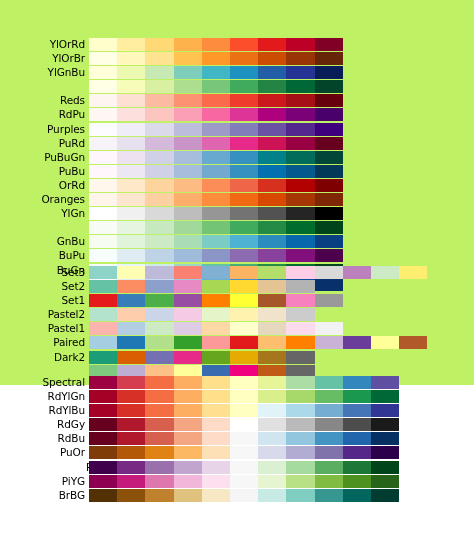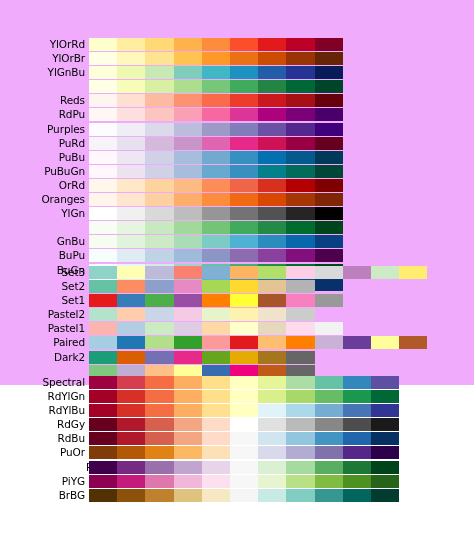--- a/index.html
+++ b/index.html
@@ -15,21 +15,21 @@
     overflow: hidden;
     font-family: "DejaVu Sans", "Liberation Sans", sans-serif;
   }
 
   #figure {
     position: absolute;
     left: 0;
     top: 0;
     width: 474px;
     height: 385px;
-    background: #f0abfc;
+    background: #bef264;
   }
 
   .cmap-group {
     position: absolute;
     left: 0;
     width: 474px;
   }
 
   .cmap-row {
     position: relative;
@@ -182,45 +182,45 @@
           <div class="cmap-swatch" style="background: rgb(212, 185, 218); width: 28.2px; height: 13px;"></div>
           <div class="cmap-swatch" style="background: rgb(201, 148, 199); width: 28.2px; height: 13px;"></div>
           <div class="cmap-swatch" style="background: rgb(223, 101, 176); width: 28.2px; height: 13px;"></div>
           <div class="cmap-swatch" style="background: rgb(231, 41, 138); width: 28.2px; height: 13px;"></div>
           <div class="cmap-swatch" style="background: rgb(206, 18, 86); width: 28.2px; height: 13px;"></div>
           <div class="cmap-swatch" style="background: rgb(152, 0, 67); width: 28.2px; height: 13px;"></div>
           <div class="cmap-swatch" style="background: rgb(103, 0, 31); width: 28.2px; height: 13px;"></div>
         </div>
       </div>
       <div class="cmap-row" style="height: 13px; margin-bottom: 1.1px;">
+        <div class="cmap-label" style="width: 85px; height: 13px; line-height: 13px; font-size: 10.5px; color: rgb(0, 0, 0);">PuBuGn</div>
+        <div class="cmap-bar" style="left: 89px; height: 13px; width: 253.8px;">
+          <div class="cmap-swatch" style="background: rgb(255, 247, 251); width: 28.2px; height: 13px;"></div>
+          <div class="cmap-swatch" style="background: rgb(236, 226, 240); width: 28.2px; height: 13px;"></div>
+          <div class="cmap-swatch" style="background: rgb(208, 209, 230); width: 28.2px; height: 13px;"></div>
+          <div class="cmap-swatch" style="background: rgb(166, 189, 219); width: 28.2px; height: 13px;"></div>
+          <div class="cmap-swatch" style="background: rgb(103, 169, 207); width: 28.2px; height: 13px;"></div>
+          <div class="cmap-swatch" style="background: rgb(54, 144, 192); width: 28.2px; height: 13px;"></div>
+          <div class="cmap-swatch" style="background: rgb(2, 129, 138); width: 28.2px; height: 13px;"></div>
+          <div class="cmap-swatch" style="background: rgb(1, 108, 89); width: 28.2px; height: 13px;"></div>
+          <div class="cmap-swatch" style="background: rgb(1, 70, 54); width: 28.2px; height: 13px;"></div>
+        </div>
+      </div>
+      <div class="cmap-row" style="height: 13px; margin-bottom: 1.1px;">
         <div class="cmap-label" style="width: 85px; height: 13px; line-height: 13px; font-size: 10.5px; color: rgb(0, 0, 0);">PuBu</div>
         <div class="cmap-bar" style="left: 89px; height: 13px; width: 253.8px;">
           <div class="cmap-swatch" style="background: rgb(255, 247, 251); width: 28.2px; height: 13px;"></div>
           <div class="cmap-swatch" style="background: rgb(236, 231, 242); width: 28.2px; height: 13px;"></div>
           <div class="cmap-swatch" style="background: rgb(208, 209, 230); width: 28.2px; height: 13px;"></div>
           <div class="cmap-swatch" style="background: rgb(166, 189, 219); width: 28.2px; height: 13px;"></div>
           <div class="cmap-swatch" style="background: rgb(116, 169, 207); width: 28.2px; height: 13px;"></div>
           <div class="cmap-swatch" style="background: rgb(54, 144, 192); width: 28.2px; height: 13px;"></div>
           <div class="cmap-swatch" style="background: rgb(5, 112, 176); width: 28.2px; height: 13px;"></div>
           <div class="cmap-swatch" style="background: rgb(4, 90, 141); width: 28.2px; height: 13px;"></div>
           <div class="cmap-swatch" style="background: rgb(2, 56, 88); width: 28.2px; height: 13px;"></div>
-        </div>
-      </div>
-      <div class="cmap-row" style="height: 13px; margin-bottom: 1.1px;">
-        <div class="cmap-label" style="width: 85px; height: 13px; line-height: 13px; font-size: 10.5px; color: rgb(0, 0, 0);">PuBuGn</div>
-        <div class="cmap-bar" style="left: 89px; height: 13px; width: 253.8px;">
-          <div class="cmap-swatch" style="background: rgb(255, 247, 251); width: 28.2px; height: 13px;"></div>
-          <div class="cmap-swatch" style="background: rgb(236, 226, 240); width: 28.2px; height: 13px;"></div>
-          <div class="cmap-swatch" style="background: rgb(208, 209, 230); width: 28.2px; height: 13px;"></div>
-          <div class="cmap-swatch" style="background: rgb(166, 189, 219); width: 28.2px; height: 13px;"></div>
-          <div class="cmap-swatch" style="background: rgb(103, 169, 207); width: 28.2px; height: 13px;"></div>
-          <div class="cmap-swatch" style="background: rgb(54, 144, 192); width: 28.2px; height: 13px;"></div>
-          <div class="cmap-swatch" style="background: rgb(2, 129, 138); width: 28.2px; height: 13px;"></div>
-          <div class="cmap-swatch" style="background: rgb(1, 108, 89); width: 28.2px; height: 13px;"></div>
-          <div class="cmap-swatch" style="background: rgb(1, 70, 54); width: 28.2px; height: 13px;"></div>
         </div>
       </div>
       <div class="cmap-row" style="height: 13px; margin-bottom: 1.1px;">
         <div class="cmap-label" style="width: 85px; height: 13px; line-height: 13px; font-size: 10.5px; color: rgb(0, 0, 0);">OrRd</div>
         <div class="cmap-bar" style="left: 89px; height: 13px; width: 253.8px;">
           <div class="cmap-swatch" style="background: rgb(255, 247, 236); width: 28.2px; height: 13px;"></div>
           <div class="cmap-swatch" style="background: rgb(254, 232, 200); width: 28.2px; height: 13px;"></div>
           <div class="cmap-swatch" style="background: rgb(253, 212, 158); width: 28.2px; height: 13px;"></div>
           <div class="cmap-swatch" style="background: rgb(253, 187, 132); width: 28.2px; height: 13px;"></div>
           <div class="cmap-swatch" style="background: rgb(252, 141, 89); width: 28.2px; height: 13px;"></div>

